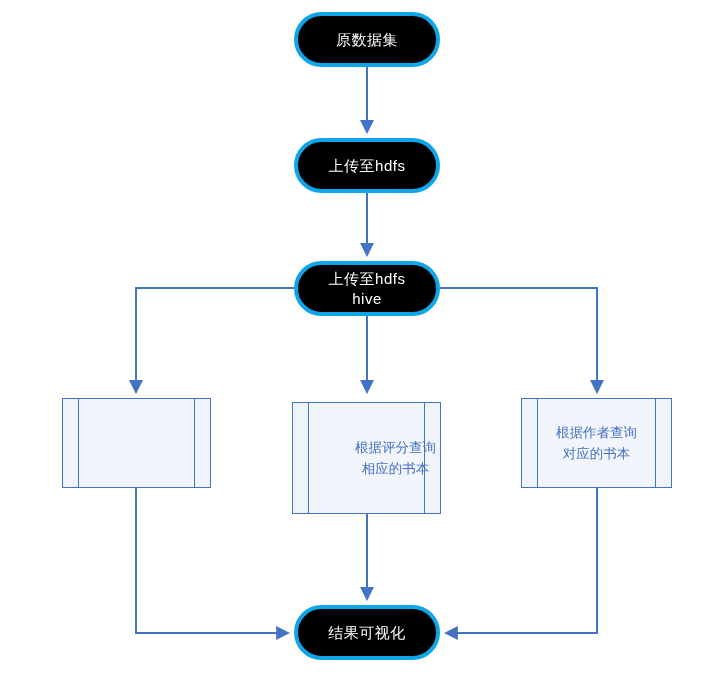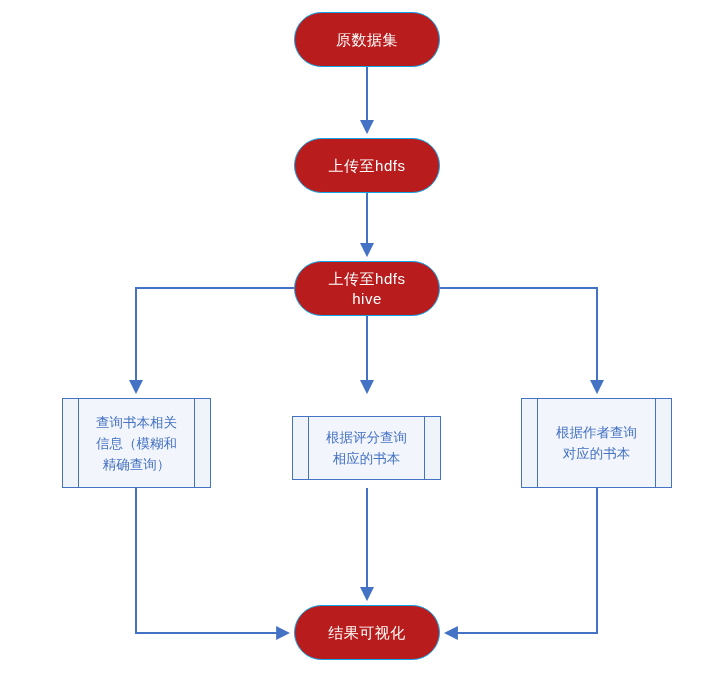--- a/index.html
+++ b/index.html
@@ -33,22 +33,22 @@
   .node {
     position: absolute;
     box-sizing: border-box;
     display: flex;
     align-items: center;
     justify-content: center;
     text-align: center;
   }
   
   .pill {
-    background: #b91c1c;
-    border: 1px solid #0ea5e9;
+    background: #000000;
+    border: 4px solid #0ea5e9;
     border-radius: 28px;
     color: #FFFFFF;
     font-size: 15px;
     line-height: 20px;
     letter-spacing: 0.5px;
   }
   .pill .label {
     padding: 0 10px;
     white-space: pre-line;
   }
@@ -119,26 +119,23 @@
     <span class="label">上传至hdfs</span>
   </div>
 
   <div class="node pill" style="left:294px; top:261px; width:146px; height:55px;">
     <span class="label">上传至hdfs
 hive</span>
   </div>
 
   <div class="node procbox" style="left:62px; top:398px; width:149px; height:90px;">
     <div class="inner"></div>
-    <span class="label">查询书本相关
-信息（模糊和
-精确查询）</span>
   </div>
 
-  <div class="node procbox" style="left:292px; top:416px; width:149px; height:64px;">
+  <div class="node procbox" style="left:292px; top:402px; width:149px; height:112px;justify-content:flex-end;">
     <div class="inner"></div>
     <span class="label">根据评分查询
 相应的书本</span>
   </div>
 
   <div class="node procbox" style="left:521px; top:398px; width:151px; height:90px;">
     <div class="inner"></div>
     <span class="label">根据作者查询
 对应的书本</span>
   </div>

